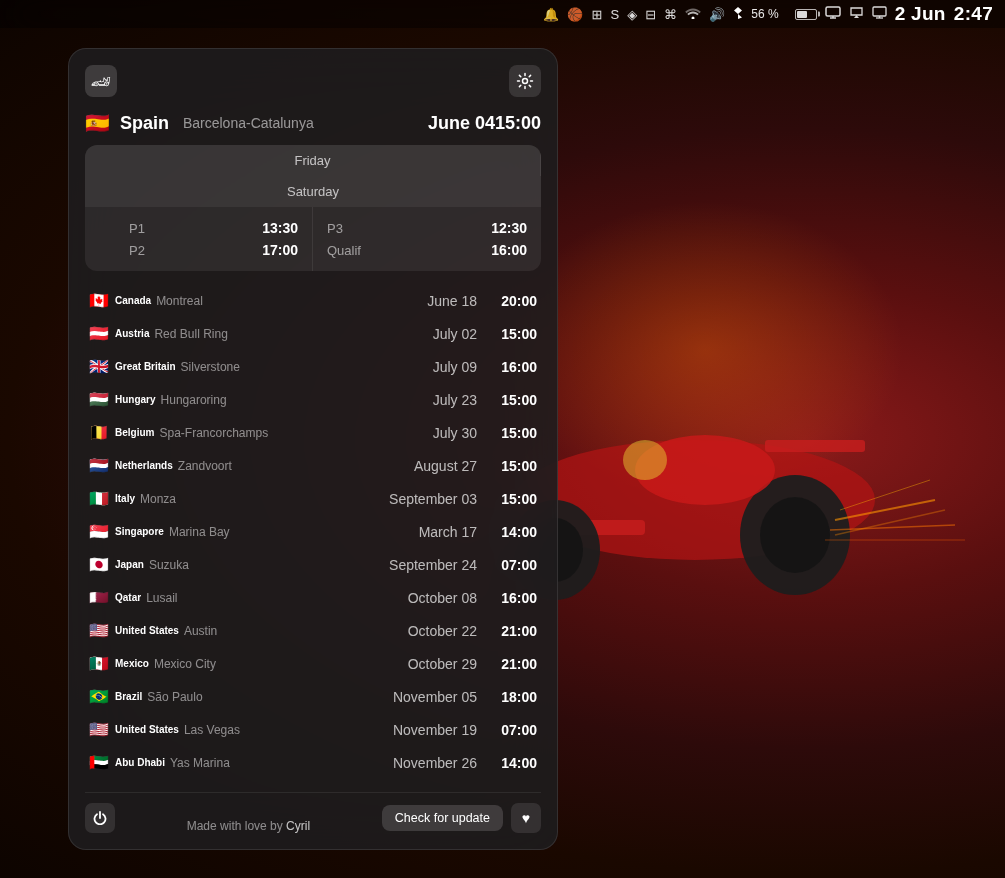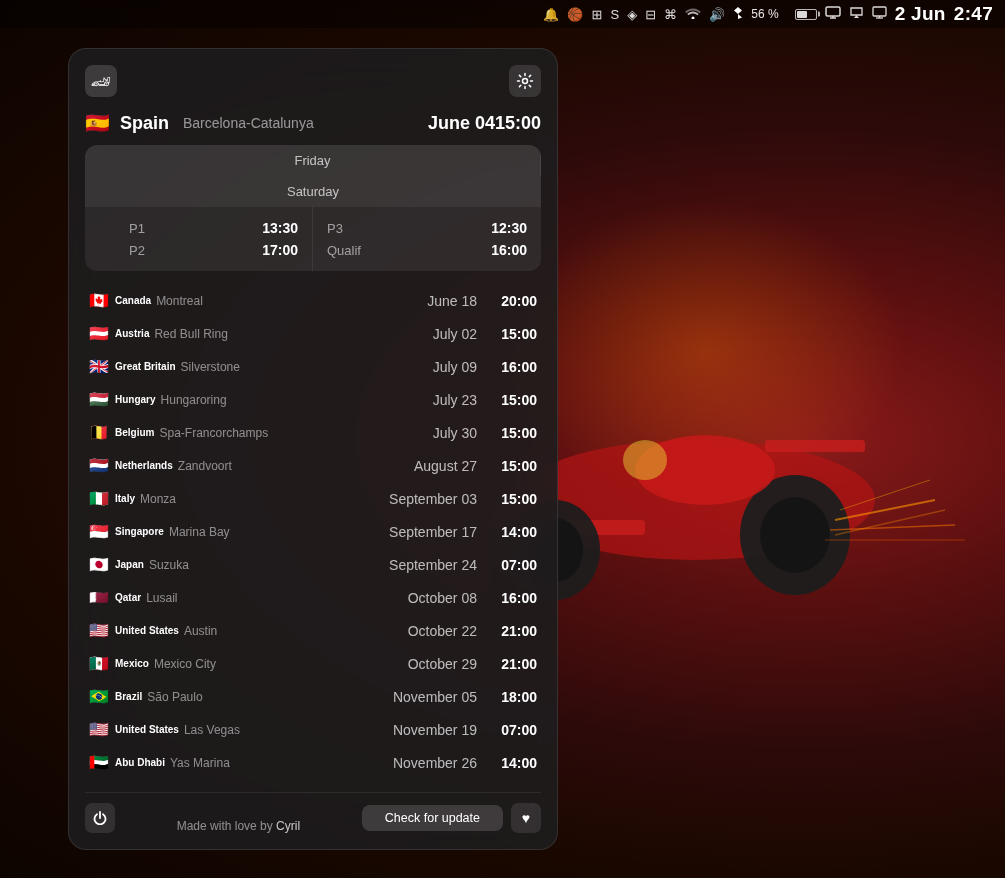--- a/index.html
+++ b/index.html
@@ -315,21 +315,21 @@
     .footer-actions {
       display: flex;
       align-items: center;
       gap: 8px;
     }
 
     .check-update-btn {
       background: rgba(255,255,255,0.15);
       border: none;
       border-radius: 8px;
-      padding: 6px 23px;
+      padding: 6px 13px;
       font-size: 12.5px;
       color: white;
       cursor: pointer;
     }
 
     .heart-btn {
       width: 30px;
       height: 30px;
       background: rgba(255,255,255,0.1);
       border: none;
@@ -548,21 +548,21 @@
     <span class="race-flag">🇮🇹</span>
     <span class="race-country">Italy</span>
     <span class="race-circuit">Monza</span>
     <span class="race-date">September 03</span>
     <span class="race-time">15:00</span>
   </div>
       <div class="race-item">
     <span class="race-flag">🇸🇬</span>
     <span class="race-country">Singapore</span>
     <span class="race-circuit">Marina Bay</span>
-    <span class="race-date">September 17</span>
+    <span class="race-date">March 17</span>
     <span class="race-time">14:00</span>
   </div>
       <div class="race-item">
     <span class="race-flag">🇯🇵</span>
     <span class="race-country">Japan</span>
     <span class="race-circuit">Suzuka</span>
     <span class="race-date">September 24</span>
     <span class="race-time">07:00</span>
   </div>
       <div class="race-item">

